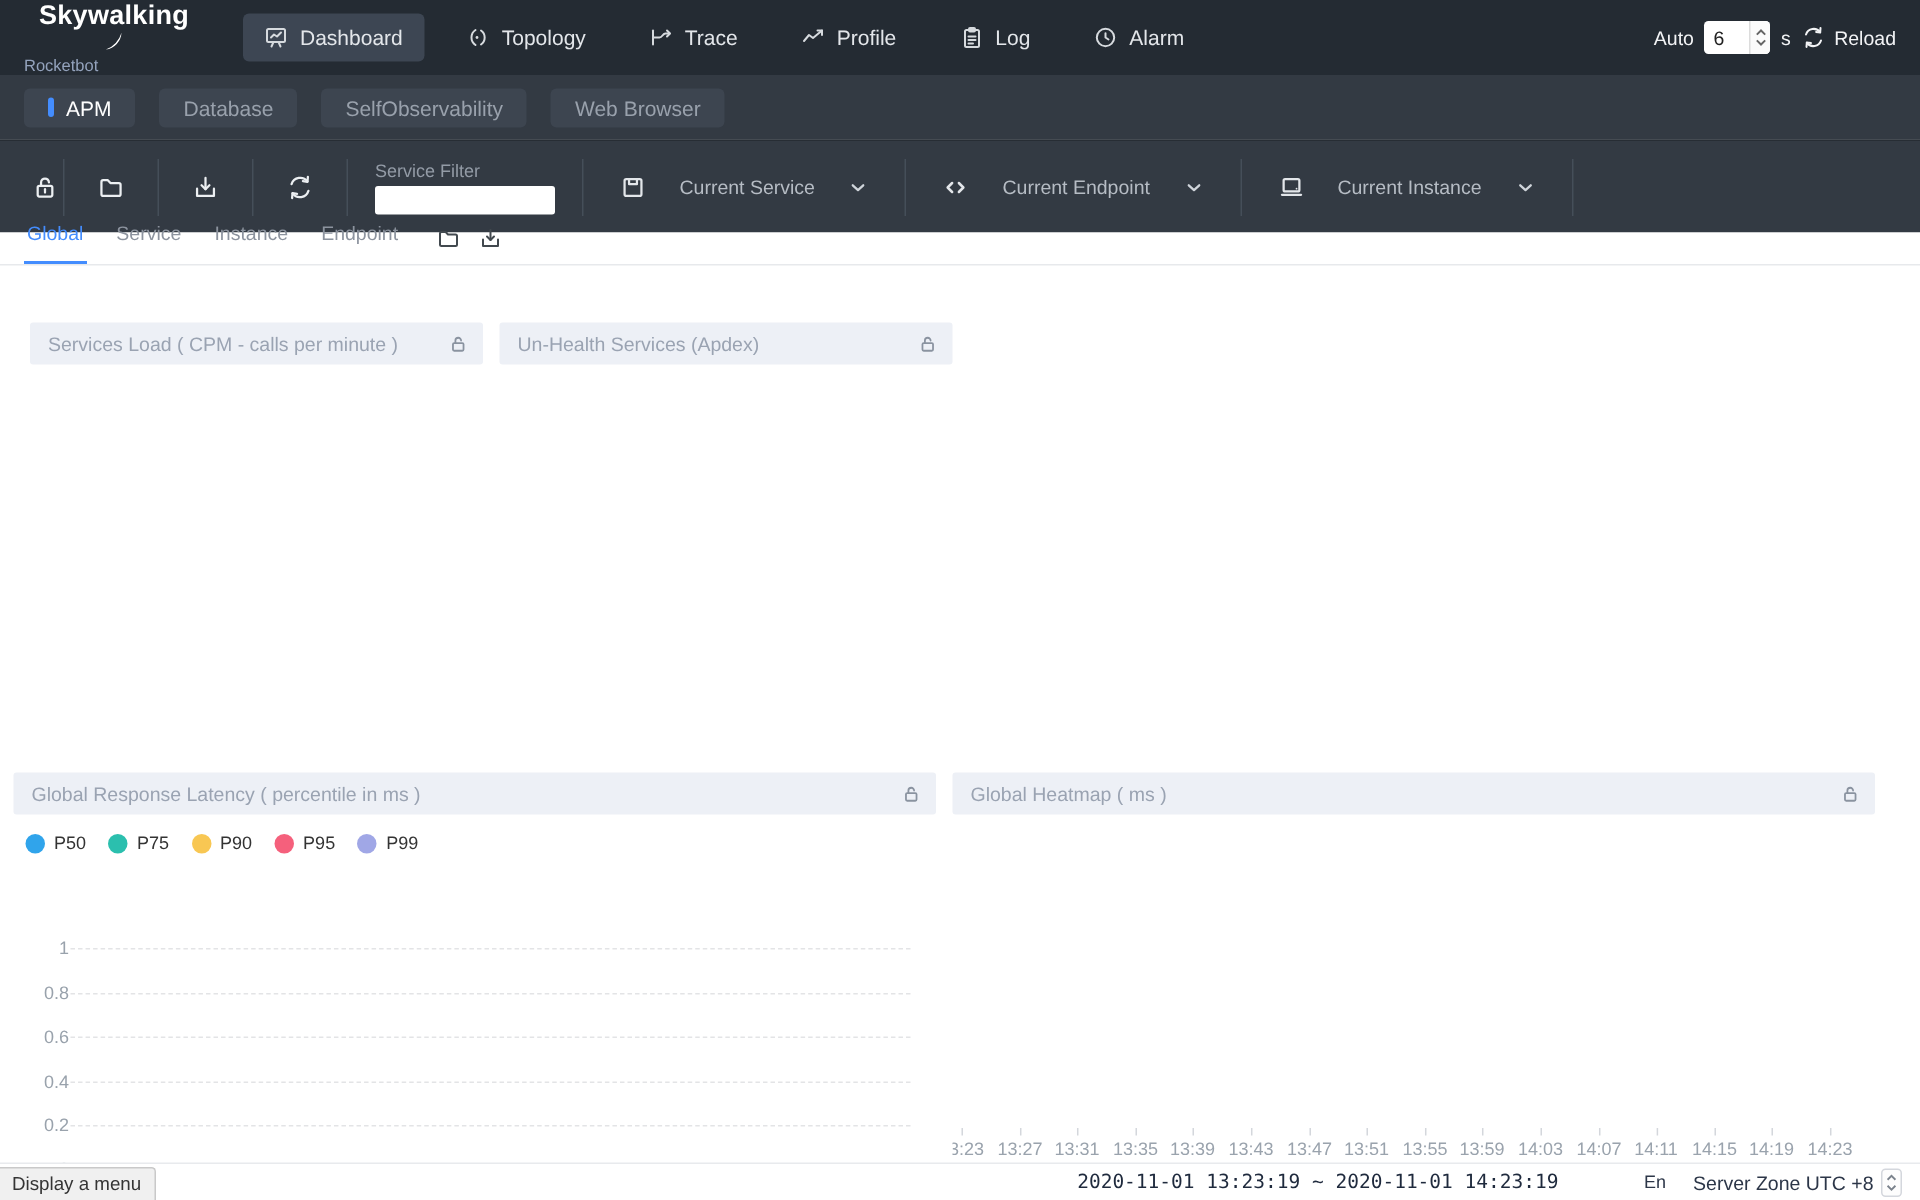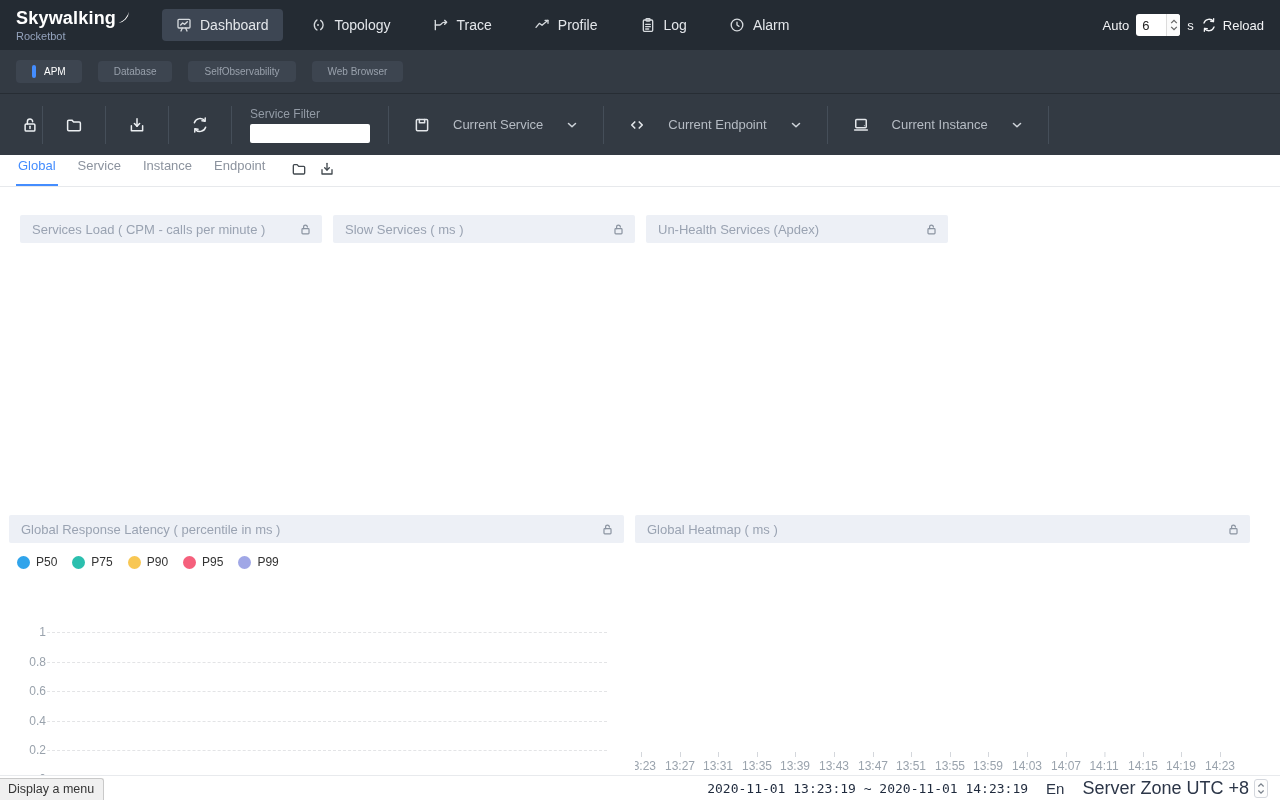--- a/index.html
+++ b/index.html
@@ -7,21 +7,21 @@
               font-family:"Liberation Sans", sans-serif; }
   svg { display:block; }
   .ic { width:16px; height:16px; }
   .ic14 { width:14px; height:14px; }
   .ic18 { width:18px; height:18px; }
 
   
   .navbar { position:absolute; top:0; left:0; width:1280px; height:50px;
             background:#242b33; display:flex; align-items:center; color:#e8eaed; }
   .logo { margin-left:16px; width:120px; cursor:pointer; }
-  .logo-line { display:flex; align-items:center; }
+  .logo-line { display:flex; align-items:center;flex-direction:column; }
   .logo-title { font-size:18px; font-weight:bold; color:#fff; letter-spacing:0.2px; }
   .logo-sub { font-size:11px; color:#94a3bd; margin-top:1px; }
   .nav-items { display:flex; align-items:center; gap:14px; margin-left:26px; }
   .nav-item { display:flex; align-items:center; gap:8px; font-size:14px; color:#e3e6ea;
               padding:8px 14px; border-radius:4px; cursor:pointer; }
   .nav-item.active { background:#3d4653; }
   .nav-item .ic { color:#d6dade; }
   .nav-right { margin-left:auto; display:flex; align-items:center; gap:7px;
                margin-right:16px; font-size:13px; color:#f2f3f5; }
   .num-input { display:flex; align-items:center; width:44px; height:22px; background:#fff;
@@ -29,41 +29,41 @@
   .num-val { flex:1; color:#222; font-size:13px; padding-left:6px; }
   .num-spin { width:14px; height:100%; background:#fbfbfb; border-left:1px solid #dcdcdc;
               display:flex; flex-direction:column; align-items:center; justify-content:center; color:#666; }
   .num-spin svg { width:8px; height:7px; }
   .reload-btn { display:flex; align-items:center; gap:6px; cursor:pointer; }
 
   
   .pagebar { position:absolute; top:50px; left:0; width:1280px; height:43px;
              background:#333a43; display:flex; align-items:center; gap:16px; padding-left:16px; }
   .page-tab { display:flex; align-items:center; gap:8px; background:#3d4550; color:#99a1ac;
-              font-size:10px; padding:5px 16px; border-radius:4px; cursor:pointer; }
+              font-size:14px; padding:5px 16px; border-radius:4px; cursor:pointer; }
   .page-tab.active { color:#fff; }
   .page-tab .pill { width:4px; height:13px; border-radius:2px; background:#448dfe; display:inline-block; }
 
   
   .toolbar { position:absolute; top:93px; left:0; width:1280px; height:62px;
              background:#333a43; border-top:1px solid #272d34; display:flex; align-items:center;
              color:#e8ebee; }
   .tool-ic { padding:0 22px; cursor:pointer; color:#eceff2; }
   .vdiv { width:1px; height:38px; background:#454e59; }
   .filter-group { display:flex; flex-direction:column; padding:0 18px; gap:3px; }
   .filter-label { font-size:12px; color:#939ba6; }
   .filter-input { width:120px; height:19px; border:none; border-radius:2px; background:#fff;
                   font-size:12px; padding:0 5px; outline:none; color:#222; }
   .selector { display:flex; align-items:center; gap:22px; padding:0 24px; font-size:13px;
               color:#aeb4bd; cursor:pointer; }
   .selector .lbl { color:#b6bcc4; }
   .selector .chev { color:#cfd4da; }
 
   
-  .dashtabs { position:absolute; top:155px; left:0; width:1280px; height:32px; background:#fff;
+  .dashtabs { position:absolute; top:155px; left:0; width:1280px; height:22px; background:#fff;
               border-bottom:1px solid #e7e9ec; display:flex; align-items:flex-end; padding-left:16px; }
   .dtab { font-size:13px; color:#8c939e; padding:0 2px 11px 2px; margin-right:18px; cursor:pointer;
           border-bottom:2px solid transparent; }
   .dtab.active { color:#448dfe; border-bottom-color:#448dfe; }
   .dtab-ic { color:#42494f; padding:0 6px 9px 6px; cursor:pointer; }
 
   
   .row1 { position:absolute; top:215px; left:20px; width:1241px; display:grid;
           grid-template-columns:repeat(4,1fr); gap:11px; }
   .row2 { position:absolute; top:515px; left:9px; width:1241px; display:grid;
@@ -96,22 +96,22 @@
   .heat-xlabels span { position:absolute; top:216px; transform:translateX(-50%);
                        font-size:12px; color:#9aa3ad; white-space:nowrap; }
   .heat-xlabels span::before { content:""; position:absolute; top:-7px; left:50%;
                                width:1px; height:5px; background:#d4d7dc; }
 
   
   .footer { position:absolute; left:0; bottom:0; width:1280px; height:25px; background:#fff;
             border-top:1px solid #e8eaed; display:flex; align-items:center; justify-content:flex-end;
             gap:18px; padding-right:12px; }
   .time-range { font-family:"DejaVu Sans Mono", monospace; font-size:13px; color:#1f2a3d; cursor:pointer; }
-  .footer .lang { font-size:15px; color:#2c3648; cursor:pointer; }
-  .zone-wrap { display:flex; align-items:center; gap:5px; font-size:18px; color:#2c3648; }
+  .footer .lang { font-size:12px; color:#2c3648; cursor:pointer;margin-left:39px; }
+  .zone-wrap { display:flex; align-items:center; gap:5px; font-size:13px; color:#2c3648; }
   .zone-spin { width:14px; height:19px; border:1px solid #d4d7dd; border-radius:3px; background:#fdfdfd;
                display:flex; flex-direction:column; align-items:center; justify-content:center;
                gap:1px; color:#7a828c; cursor:pointer; }
   .zone-spin svg { width:8px; height:6px; }
 
   
   .status-tip { position:absolute; left:0; bottom:0; background:#f0f0f0;
                 border:1px solid #c9c9c9; border-left:none; border-bottom:none;
                 border-top-right-radius:3px; padding:3px 9px 4px 8px; font-size:12.5px; color:#343434; }
 </style>
@@ -344,31 +344,20 @@
         <line x1="12" y1="3.5" x2="12" y2="13.5"></line>
         <polyline points="8.5,10 12,13.5 15.5,10"></polyline>
       </svg>
   </span>
 </div>
 
 <div class="row1">
   <div class="panel">
     <div class="panel-h">
       <span class="t">Services Load ( CPM - calls per minute )</span>
-      <span class="lock">
-        <svg width="13" height="13" viewBox="0 0 24 24" fill="none" stroke="currentColor" stroke-width="2.2" stroke-linecap="round" stroke-linejoin="round">
-          <rect x="5.5" y="10.5" width="13" height="9.5" rx="1.5"></rect>
-            <path d="M8.5 10.5V7.5a3.5 3.5 0 0 1 7 0"></path>
-          </svg>
-      </span>
-    </div>
-  </div>
-  <div class="panel">
-    <div class="panel-h">
-      <span class="t">Slow Services ( ms )</span>
       <span class="lock">
         <svg width="13" height="13" viewBox="0 0 24 24" fill="none" stroke="currentColor" stroke-width="2.2" stroke-linecap="round" stroke-linejoin="round">
           <rect x="5.5" y="10.5" width="13" height="9.5" rx="1.5"></rect>
             <path d="M8.5 10.5V7.5a3.5 3.5 0 0 1 7 0"></path>
           </svg>
       </span>
     </div>
   </div>
   <div class="panel">
     <div class="panel-h">

